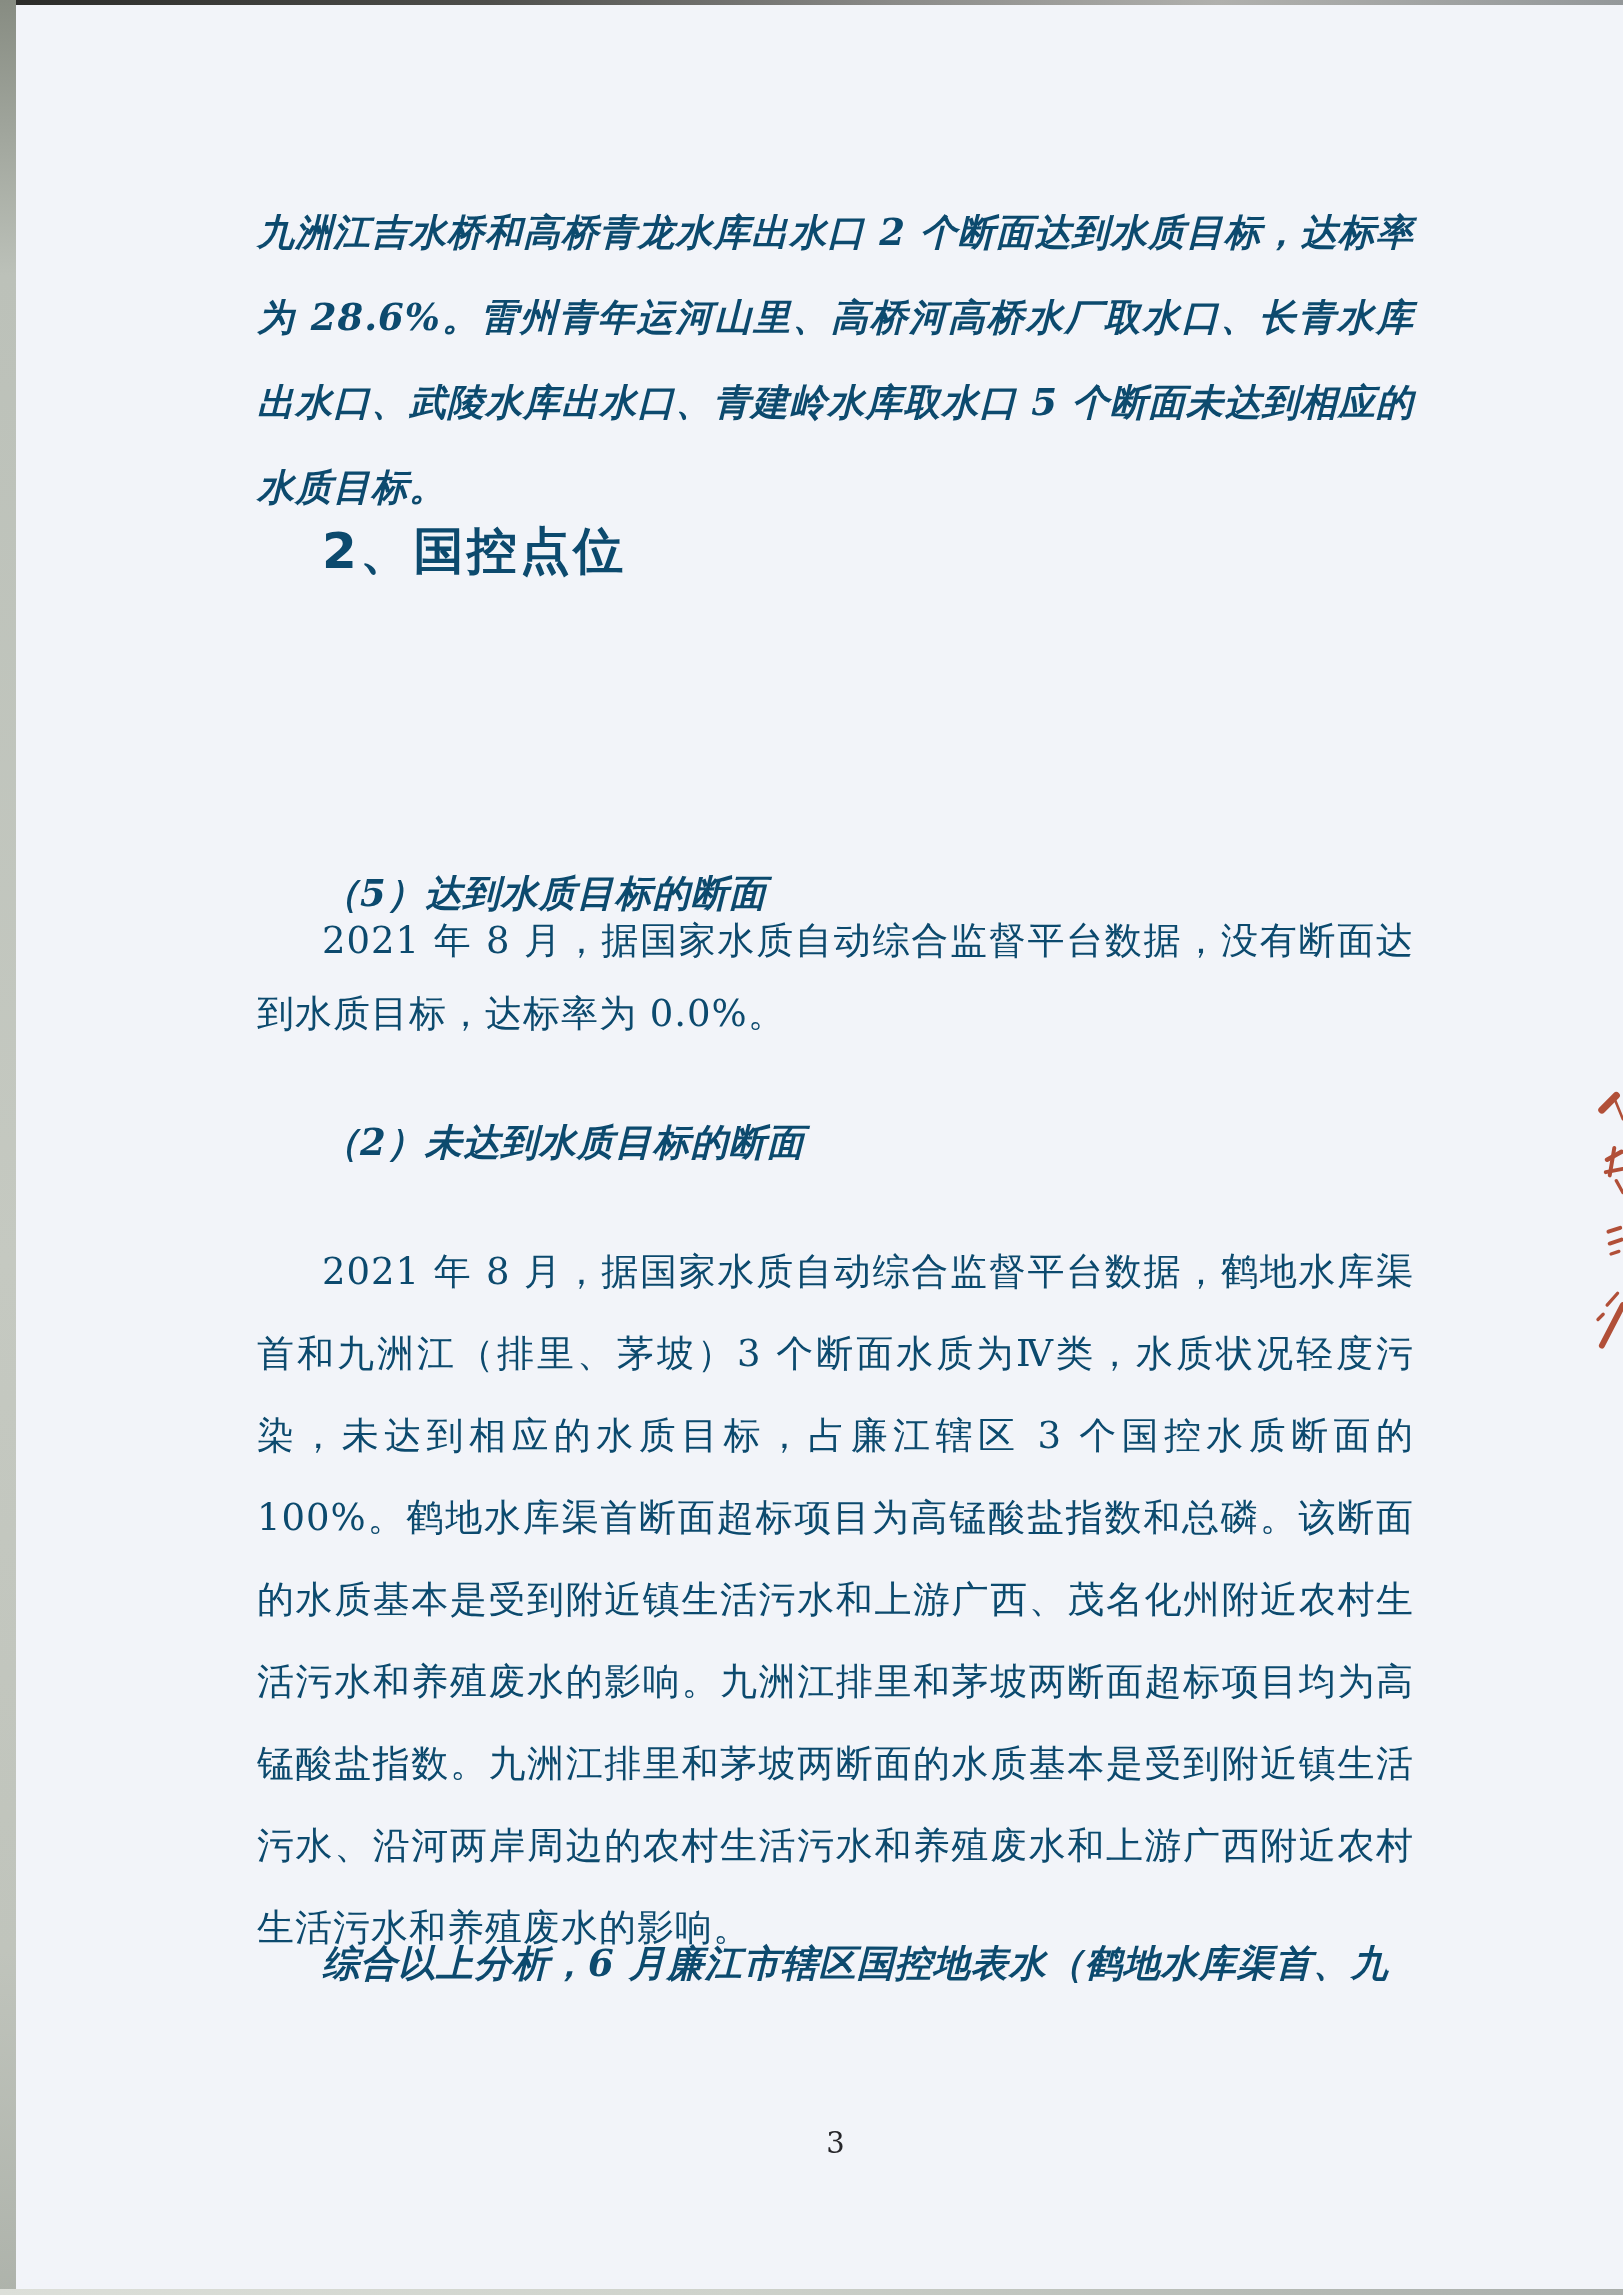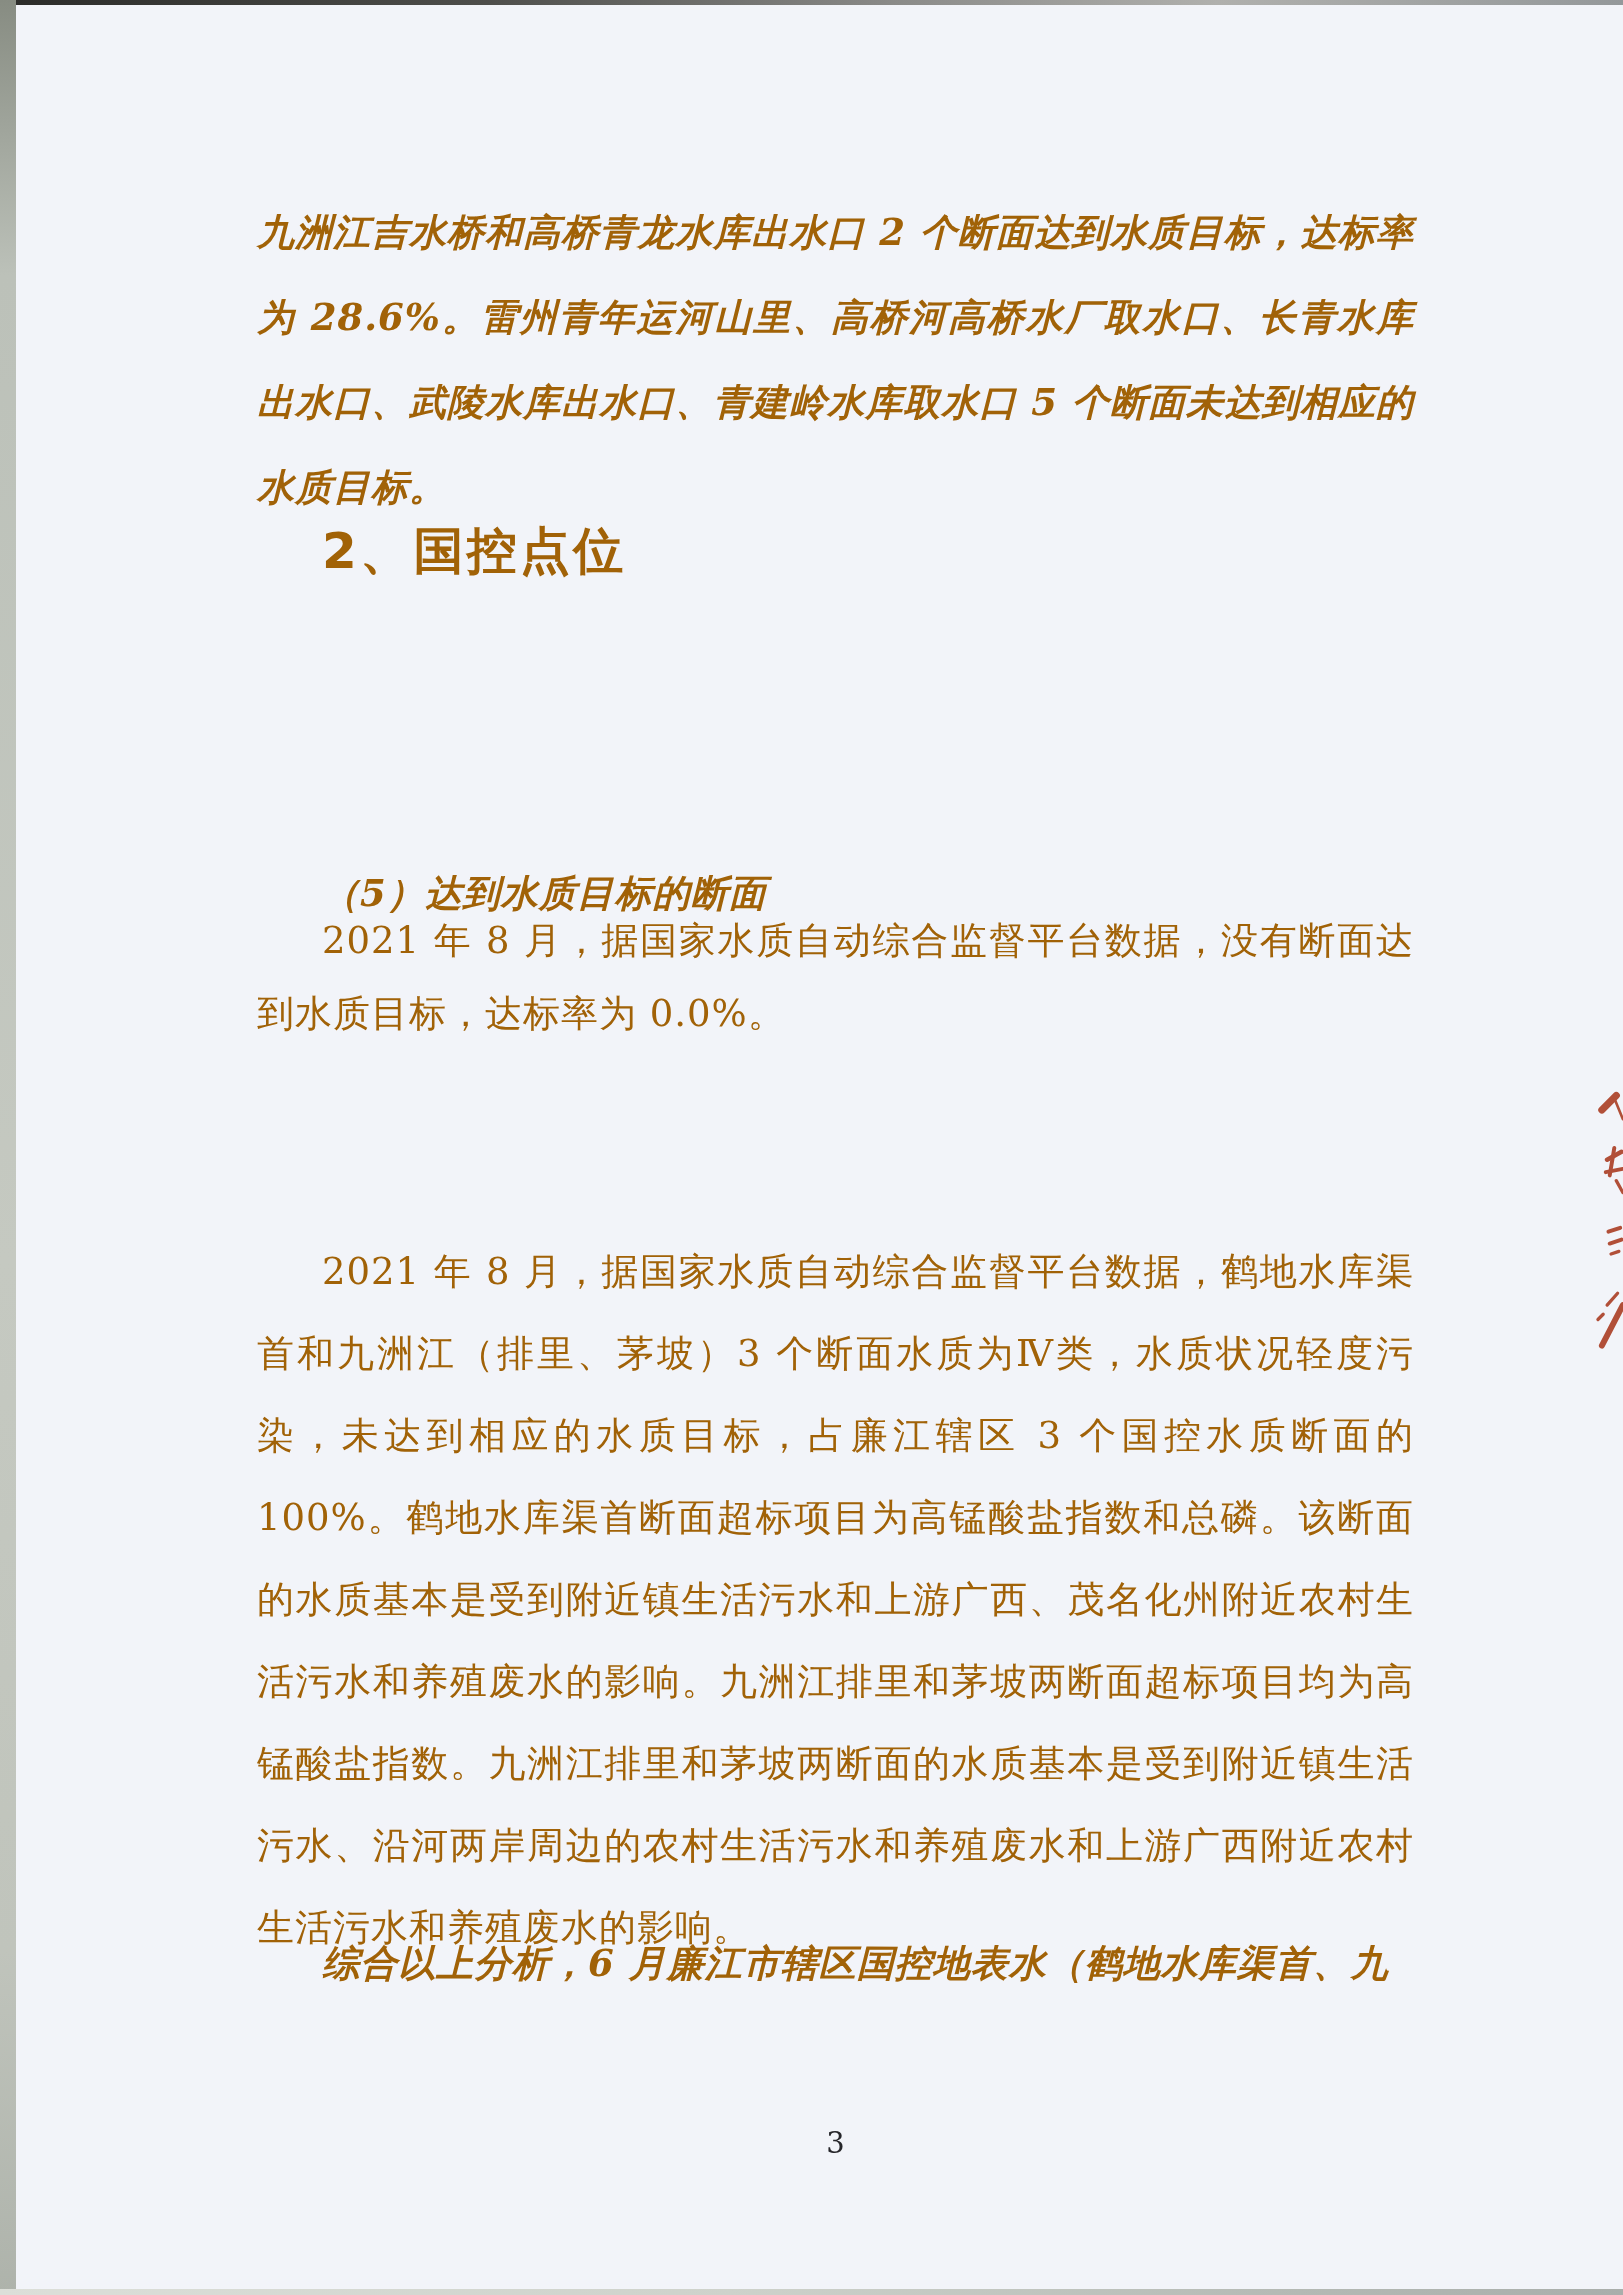--- a/index.html
+++ b/index.html
@@ -18,21 +18,21 @@
     position:absolute; top:0; left:0; width:15.7px; height:100%;
     background:linear-gradient(180deg,#878c82 0%,#bcc1b9 12%,#c5c9c1 55%,#c0c4bc 85%,#aeb3ab 100%);
   }
   .edge-bottom {
     position:absolute; bottom:0; left:0; width:100%; height:5.9px;
     background:linear-gradient(90deg,#dcdfd9 0%,#ced2cb 45%,#b4b9b4 80%,#a9aeab 100%);
   }
   .tb {
     position:absolute; left:257px; width:1157px; margin:0;
     text-align:justify;
-    color:#a16207;
+    color:#0c4a6e;
     font-size:37px; letter-spacing:1px;
     font-weight:400;
   }
   .ind { text-indent:65px; }
   .bi  { font-weight:700; font-style:italic; }
   .hb  {
     font-family:"DejaVu Sans","Liberation Sans",sans-serif;
     font-weight:700; font-style:normal;
     font-size:50px; line-height:47px; letter-spacing:3.3px;
   }
@@ -53,20 +53,21 @@
 
   <p class="tb bi" style="top:190px; line-height:85px;">九洲江吉水桥和高桥青龙水库出水口 2 个断面达到水质目标，达标率为 28.6%。雷州青年运河山里、高桥河高桥水厂取水口、长青水库出水口、武陵水库出水口、青建岭水库取水口 5 个断面未达到相应的水质目标。</p>
 
   <h2 class="tb hb ind" style="top:528px;">2、国控点位</h2>
 
 
   <h3 class="tb bi ind" style="top:852px; line-height:83px;">（5）达到水质目标的断面</h3>
 
   <p class="tb ind" style="top:904px; line-height:73px;">2021 年 8 月，据国家水质自动综合监督平台数据，没有断面达到水质目标，达标率为 0.0%。</p>
 
+  <h3 class="tb bi ind" style="top:1101px; line-height:83px;">（2）未达到水质目标的断面</h3>
 
   <p class="tb ind" style="top:1231px; line-height:82px;">2021 年 8 月，据国家水质自动综合监督平台数据，鹤地水库渠首和九洲江（排里、茅坡）3 个断面水质为Ⅳ类，水质状况轻度污染，未达到相应的水质目标，占廉江辖区 3 个国控水质断面的 100%。鹤地水库渠首断面超标项目为高锰酸盐指数和总磷。该断面的水质基本是受到附近镇生活污水和上游广西、茂名化州附近农村生活污水和养殖废水的影响。九洲江排里和茅坡两断面超标项目均为高锰酸盐指数。九洲江排里和茅坡两断面的水质基本是受到附近镇生活污水、沿河两岸周边的农村生活污水和养殖废水和上游广西附近农村生活污水和养殖废水的影响。</p>
 
   <p class="tb bi ind" style="top:1922px; line-height:83px;">综合以上分析，6 月廉江市辖区国控地表水（鹤地水库渠首、九</p>
 
   <div class="pagenum">3</div>
 
   <svg class="stamp" width="29.5" height="275" viewBox="0 0 45 420">
     <g fill="none" stroke="#b14f38" stroke-linecap="round">
       <path d="M12 32 L34 10" stroke-width="11"></path>

